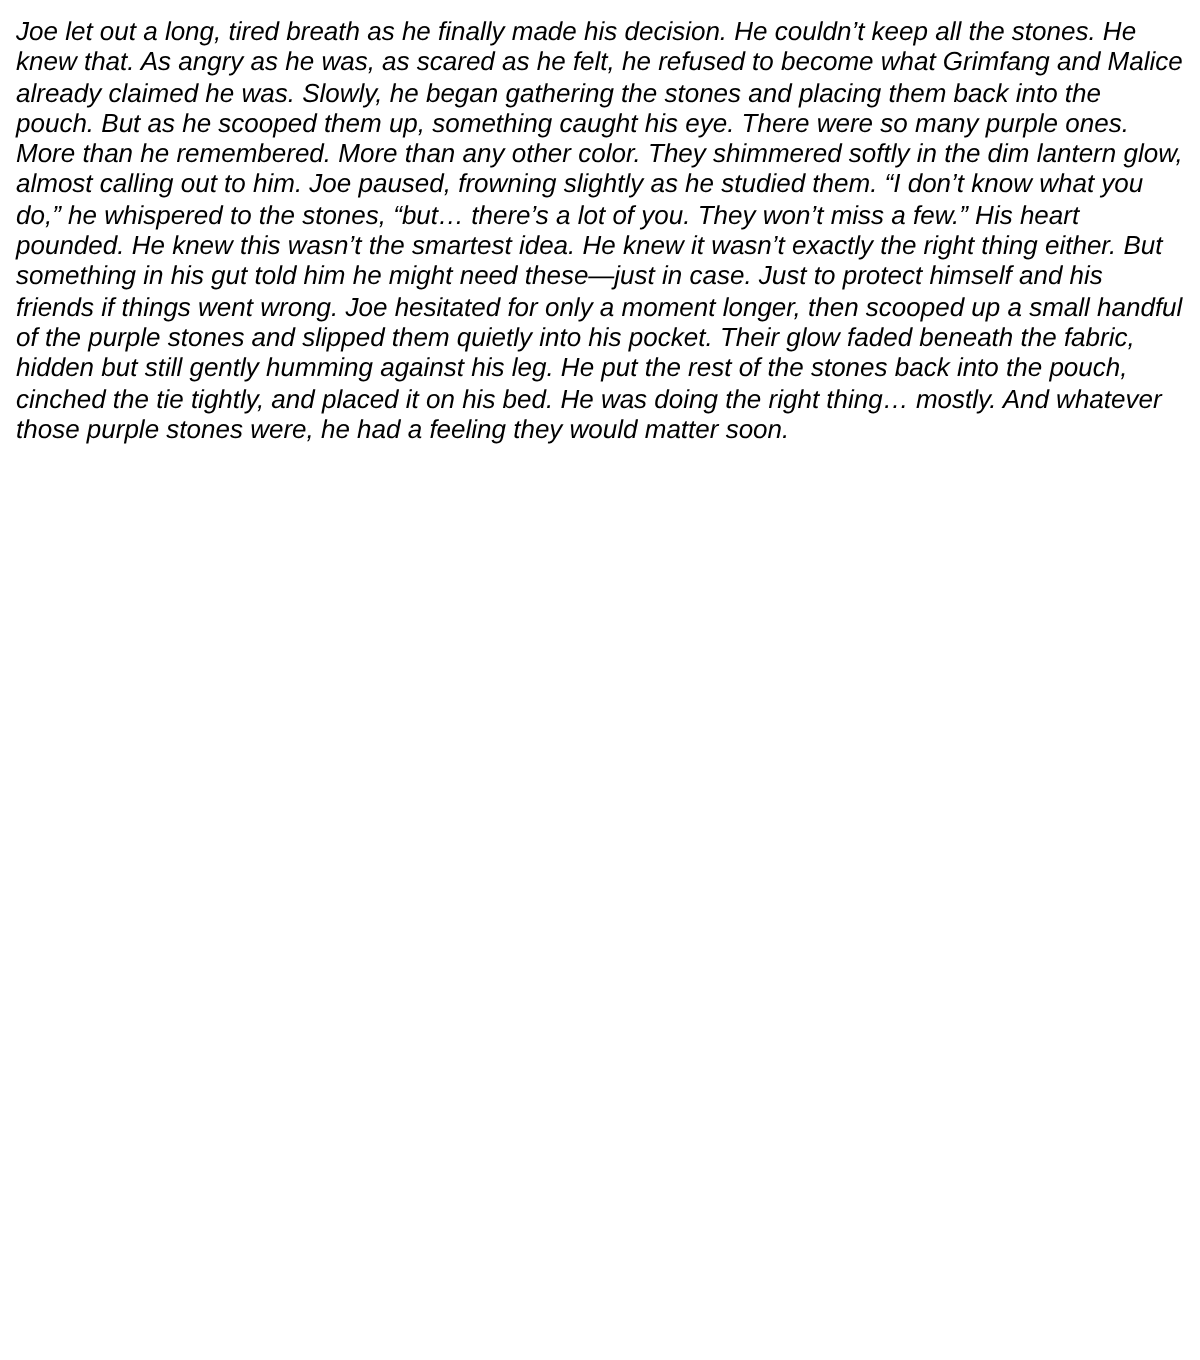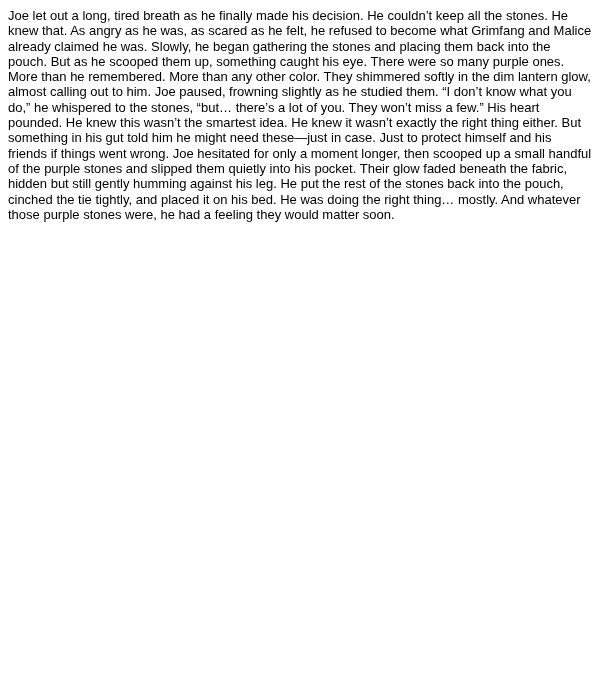--- a/index.html
+++ b/index.html
@@ -12,20 +12,21 @@
     height: 680px;
     overflow: hidden;
     font-family: "Liberation Sans", "DejaVu Sans", sans-serif;
   }
   .page {
     box-sizing: border-box;
     width: 600px;
     height: 504px;
     padding: 8px;
     background: #ffffff;
+    font-style: italic;
   }
   .story-paragraph {
     margin: 0;
     font-size: 13px;
     line-height: 15.3px;
     color: #000000;
     text-align: left;
     word-spacing: normal;
   }
 </style>

